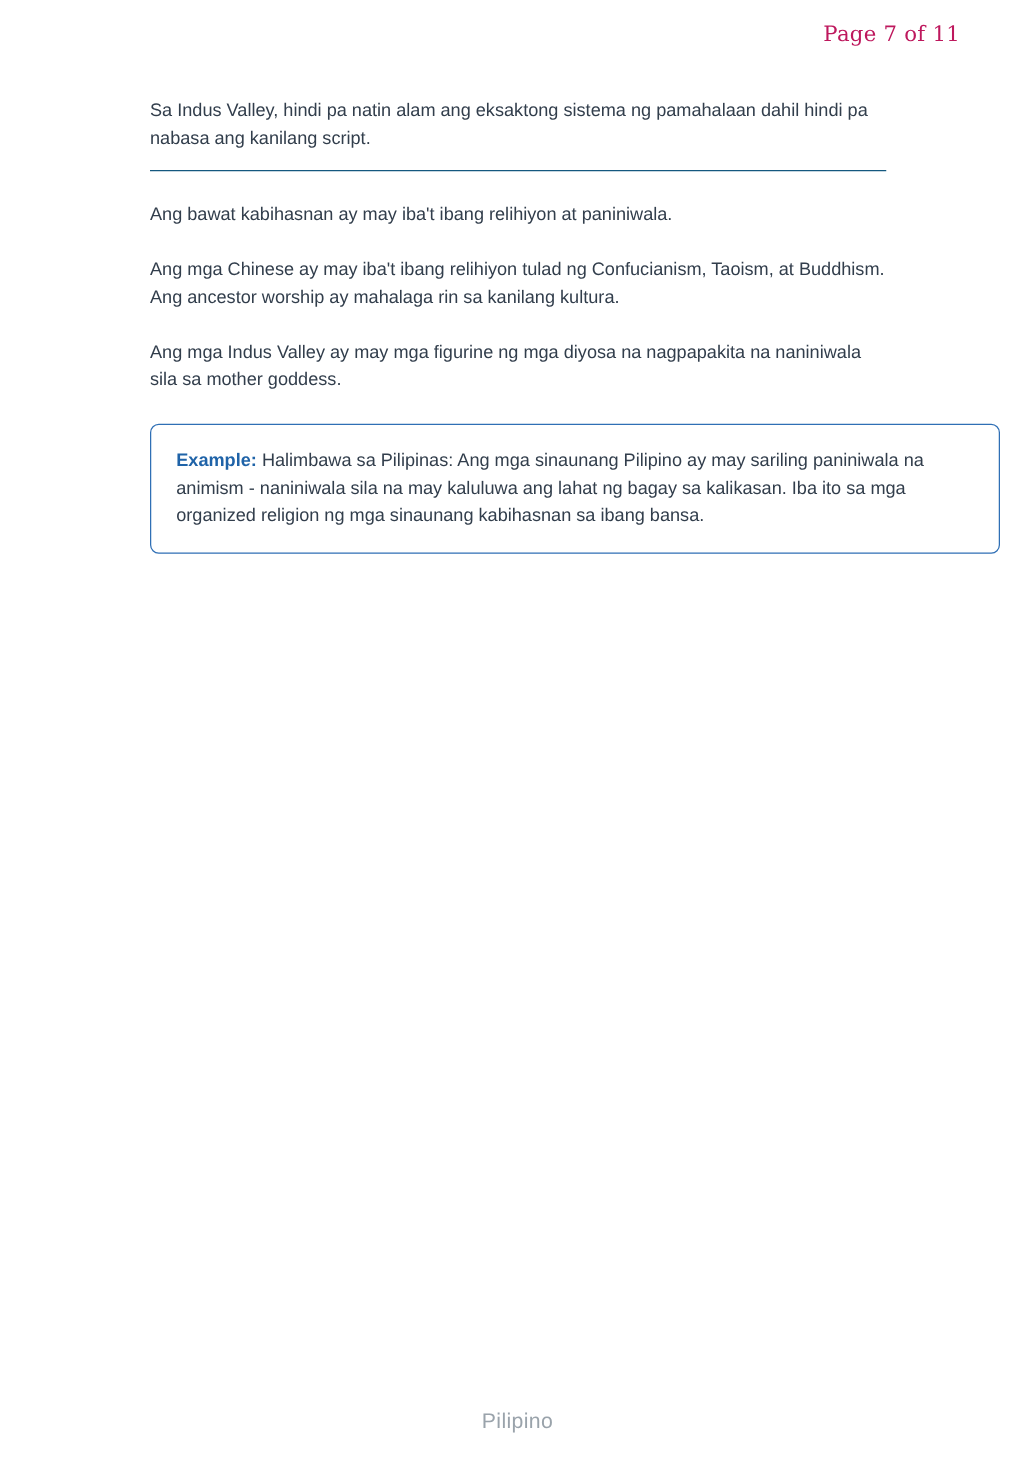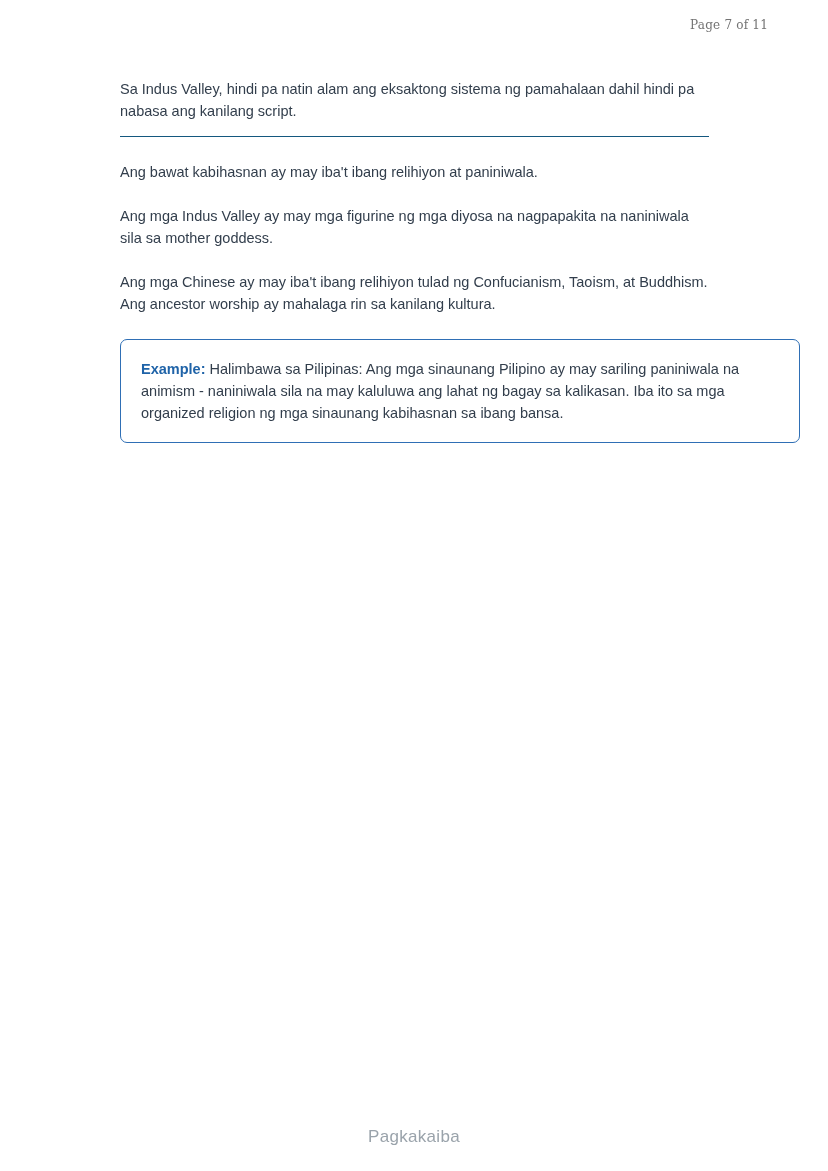--- a/index.html
+++ b/index.html
@@ -15,22 +15,22 @@
     position: relative;
     width: 828px;
     height: 1171px;
     background: #ffffff;
   }
   .page-number {
     position: absolute;
     top: 18px;
     right: 60px;
     font-family: "DejaVu Serif", "Liberation Serif", serif;
-    font-size: 12px;
-    color: #737373;
+    font-size: 17px;
+    color: #be185d;
     letter-spacing: 0.2px;
   }
   .content {
     position: absolute;
     left: 120px;
     top: 56px;
     width: 589px;
     color: #323e4c;
     font-size: 14.5px;
     line-height: 22px;
@@ -91,25 +91,25 @@
 
     <p class="para">Sa Indus Valley, hindi pa natin alam ang eksaktong sistema ng pamahalaan dahil hindi pa nabasa ang kanilang script.</p>
 
 
     <hr class="heading-rule">
 
     <p class="para">Ang bawat kabihasnan ay may iba't ibang relihiyon at paniniwala.</p>
 
 
 
+    <p class="para">Ang mga Chinese ay may iba't ibang relihiyon tulad ng Confucianism, Taoism, at Buddhism. Ang ancestor worship ay mahalaga rin sa kanilang kultura.</p>
+
     <p class="para">Ang mga Indus Valley ay may mga figurine ng mga diyosa na nagpapakita na naniniwala sila sa mother goddess.</p>
-
-    <p class="para">Ang mga Chinese ay may iba't ibang relihiyon tulad ng Confucianism, Taoism, at Buddhism. Ang ancestor worship ay mahalaga rin sa kanilang kultura.</p>
 
     <div class="example-box">
       <span class="example-label">Example:</span><span> Halimbawa sa Pilipinas: Ang mga sinaunang Pilipino ay may sariling paniniwala na animism - naniniwala sila na may kaluluwa ang lahat ng bagay sa kalikasan. Iba ito sa mga organized religion ng mga sinaunang kabihasnan sa ibang bansa.</span>
     </div>
 
   </div>
 
-  <div class="footer-brand">Pagkakaiba</div>
+  <div class="footer-brand">Pilipino</div>
 
 </div>
 
 </body></html>

